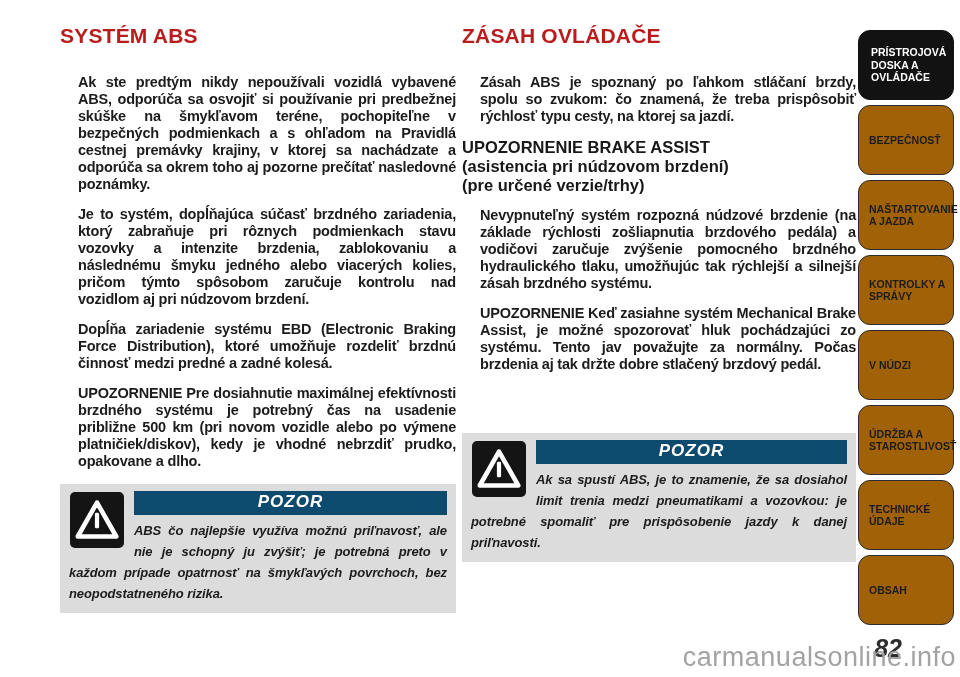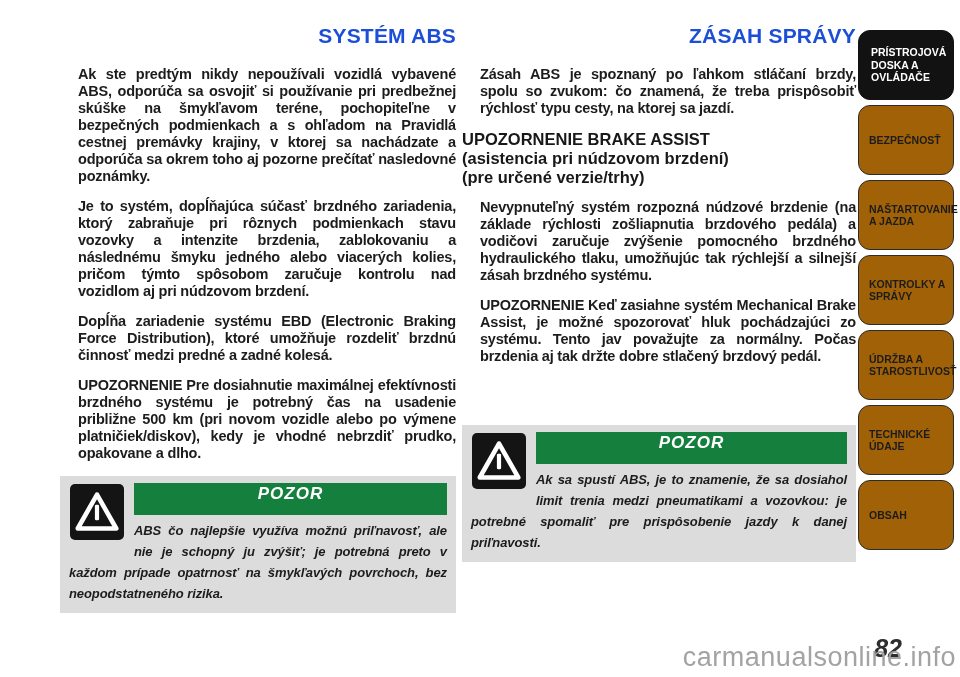--- a/index.html
+++ b/index.html
@@ -7,21 +7,21 @@
     position:relative;width:960px;height:677px;overflow:hidden;
     background:#ffffff;color:#1c1c1c;
     font-family:"Liberation Sans", sans-serif;
   }
   
   .col{position:absolute;top:24px;}
   .col-left{left:60px;width:396px;}
   .col-right{left:462px;width:394px;}
   h1.sec{
     font-size:21px;font-weight:bold;letter-spacing:.2px;
-    margin:0 0 18px 0;color:#1d4ed8;text-align:right;
+    margin:0 0 26px 0;color:#b91c1c;
   }
   .col p{
     margin:0 0 13px 18px;font-size:14.5px;font-weight:bold;
     line-height:17px;text-align:justify;letter-spacing:-0.2px;color:#1c1c1c;
   }
   .subhead{
     font-size:16.5px;font-weight:bold;line-height:19px;
     margin:4px 0 12px 0;color:#181818;
   }
   .subhead div{margin:0;}
@@ -30,23 +30,23 @@
     background:#dcdcdc;padding:7px 9px 9px 9px;box-sizing:border-box;
   }
   .warnbox-left{margin-top:14px;width:396px;}
   .warnbox-right{margin-top:60px;width:394px;}
   .warn-icon{
     float:left;width:54px;height:56px;background:#141414;border-radius:5px;
     display:flex;align-items:center;justify-content:center;
     margin:1px 10px 2px 1px;
   }
   .warn-bar{
-    overflow:hidden;background:#15803d;color:#ffffff;
+    overflow:hidden;background:#0c4a6e;color:#ffffff;
     font-weight:bold;font-style:italic;font-size:17px;letter-spacing:1px;
-    text-align:center;padding:1px 0 11px 0;margin-bottom:5px;
+    text-align:center;padding:1px 0 3px 0;margin-bottom:5px;
   }
   .warn-text{
     font-weight:bold;font-style:italic;font-size:13px;line-height:21px;
     text-align:justify;color:#1c1c1c;letter-spacing:-0.1px;
   }
   
   .sidebar{
     position:absolute;top:30px;right:6px;width:96px;
     display:flex;flex-direction:column;gap:5px;
   }
@@ -90,21 +90,21 @@
           <path d="M24 5 L45 42 L3 42 Z" fill="none" stroke="#ffffff" stroke-width="5" stroke-linejoin="round"></path>
           <rect x="21.7" y="16" width="4.6" height="17" rx="1.5" fill="#ffffff"></rect>
         </svg>
       </div>
       <div class="warn-bar">POZOR</div>
       <div class="warn-text">ABS čo najlepšie využíva možnú priľnavosť, ale nie je schopný ju zvýšiť; je potrebná preto v každom prípade opatrnosť na šmykľavých povrchoch, bez neopodstatneného rizika.</div>
     </div>
   </div>
 
   <div class="col col-right">
-    <h1 class="sec">ZÁSAH SPRÁVY</h1>
+    <h1 class="sec">ZÁSAH OVLÁDAČE</h1>
     <p>Zásah ABS je spoznaný po ľahkom stláčaní brzdy, spolu so zvukom: čo znamená, že treba prispôsobiť rýchlosť typu cesty, na ktorej sa jazdí.</p>
 
     <div class="subhead">
       <div>UPOZORNENIE BRAKE ASSIST</div>
       <div>(asistencia pri núdzovom brzdení)</div>
       <div>(pre určené verzie/trhy)</div>
     </div>
 
     <p>Nevypnuteľný systém rozpozná núdzové brzdenie (na základe rýchlosti zošliapnutia brzdového pedála) a vodičovi zaručuje zvýšenie pomocného brzdného hydraulického tlaku, umožňujúc tak rýchlejší a silnejší zásah brzdného systému.</p>
     <p>UPOZORNENIE Keď zasiahne systém Mechanical Brake Assist, je možné spozorovať hluk pochádzajúci zo systému. Tento jav považujte za normálny. Počas brzdenia aj tak držte dobre stlačený brzdový pedál.</p>
@@ -128,20 +128,23 @@
     <div class="tab">
       <span>BEZPEČNOSŤ</span>
     </div>
     <div class="tab">
       <span>NAŠTARTOVANIE A JAZDA</span>
     </div>
     <div class="tab">
       <span>KONTROLKY A SPRÁVY</span>
     </div>
     <div class="tab">
+      <span>V NÚDZI</span>
+    </div>
+    <div class="tab">
       <span>ÚDRŽBA A STAROSTLIVOSŤ</span>
     </div>
     <div class="tab">
       <span>TECHNICKÉ ÚDAJE</span>
     </div>
     <div class="tab">
       <span>OBSAH</span>
     </div>
   </div>
 

